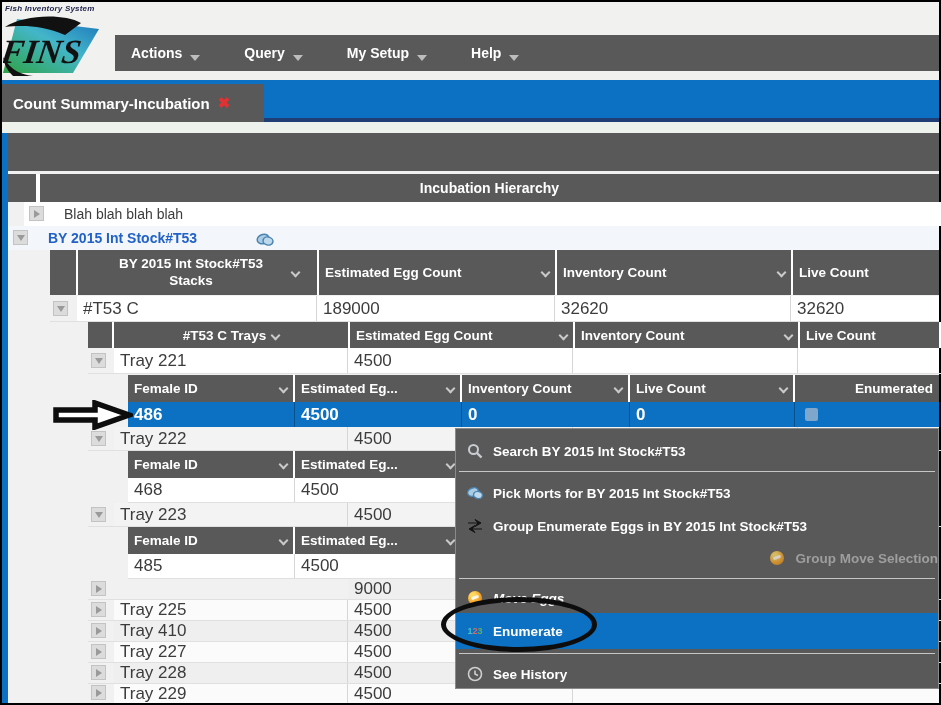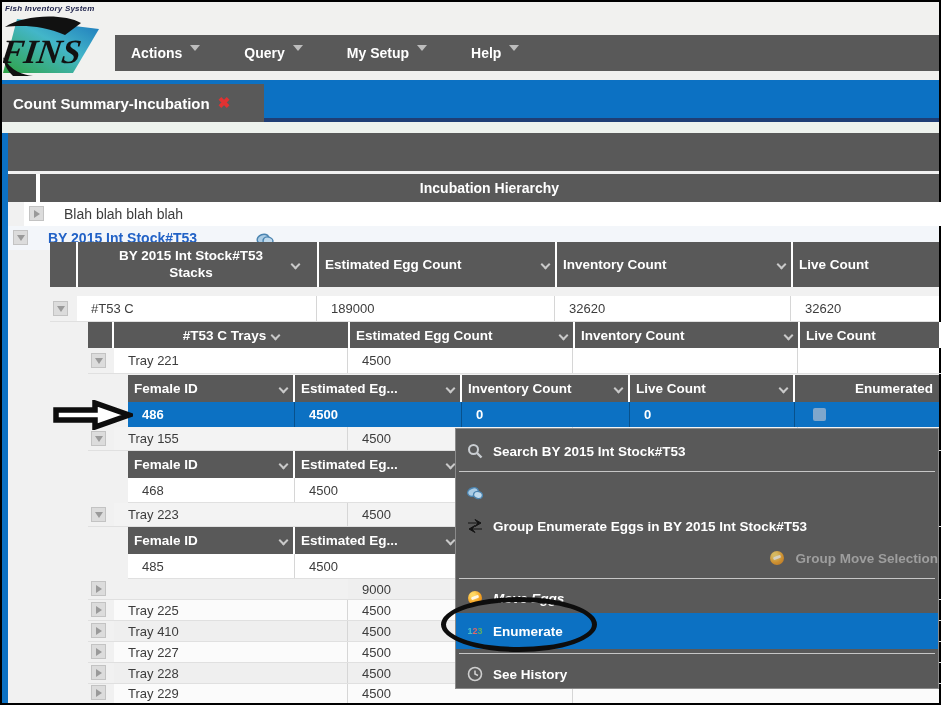--- a/index.html
+++ b/index.html
@@ -5,41 +5,41 @@
   * { margin:0; padding:0; box-sizing:border-box; }
   body { font-family:"Liberation Sans", sans-serif; background:#444; }
   .screen { position:relative; width:941px; height:705px; background:#000; overflow:hidden; }
   .abs { position:absolute; }
 
   
   .top-bg   { left:2px; top:2px; width:937px; height:78px; background:#F1F1EF; }
   .logo-box { left:2px; top:2px; width:113px; height:78px; background:#F1F1EF; }
   .logo-small { position:absolute; left:3px; top:2px; font-size:8px; font-weight:bold; font-style:italic; color:#22264E; letter-spacing:.2px; }
   .menubar { left:115px; top:35px; width:824px; height:36px; background:#595959; display:flex; align-items:center; padding-left:16px; }
-  .menu-item { display:flex; align-items:flex-start; margin-right:44px; cursor:default; }
+  .menu-item { display:flex; align-items:flex-end; margin-right:44px; cursor:default; }
   .menu-item .lbl { color:#FFF; font-size:14px; font-weight:bold; }
   .tri-down { width:0; height:0; border-left:5px solid transparent; border-right:5px solid transparent; border-top:6px solid #BDBDBD; margin-left:8px; }
 
   .blue-bar { left:2px; top:80px; width:937px; height:42px; background:#0C71C3; border-bottom:4px solid #1F3E75; }
   .tab { left:2px; top:84px; width:262px; height:38px; background:#595959; display:flex; align-items:center; padding-left:11px; z-index:3; }
   .tab .t { color:#FFF; font-size:15px; font-weight:bold; }
   .tab .x { color:#E03232; font-size:15px; font-weight:bold; margin-left:8px; }
   .strip2 { left:2px; top:122px; width:937px; height:11px; background:#EDF2ED; }
 
   
   .canvas { left:8px; top:133px; width:931px; height:570px; background:#F1F1F1; }
   .left-blue { left:2px; top:133px; width:6px; height:570px; background:#0C71C3; }
   .toolbar { left:8px; top:133px; width:931px; height:38px; background:#595959; }
 
   .hier-row { left:8px; top:174px; width:931px; height:28px; background:#FFF; display:flex; }
   .hier-a { width:28px; height:28px; background:#595959; margin-right:4px; }
   .hier-b { flex:1; height:28px; background:#595959; display:flex; align-items:center; justify-content:center; color:#FFF; font-size:14px; font-weight:bold; }
 
   .row { position:absolute; display:flex; }
-  .cell { height:100%; display:flex; align-items:center; font-size:13px; color:#3C3C3C; padding-left:14px; overflow:hidden; white-space:nowrap; }
+  .cell { height:100%; display:flex; align-items:center; font-size:17px; color:#3C3C3C; padding-left:6px; overflow:hidden; white-space:nowrap; }
   .gap2 { width:2px; height:100%; }
   .hdrcell { background:#595959; color:#FFF; font-weight:bold; font-size:13.5px; display:flex; align-items:center; padding:0 6px; position:relative; }
   .hdrcell .txt { flex:1; }
   .chev { width:7px; height:7px; border-right:2px solid #C9C9C9; border-bottom:2px solid #C9C9C9; transform:rotate(45deg); margin-left:6px; flex:none; }
   .expander { position:absolute; width:15px; height:15px; background:#DCDCDC; border:1px solid #C3C3C3; display:flex; align-items:center; justify-content:center; }
   .exp-right { width:0; height:0; border-top:4px solid transparent; border-bottom:4px solid transparent; border-left:6px solid #9A9A9A; }
   .exp-down  { width:0; height:0; border-left:4px solid transparent; border-right:4px solid transparent; border-top:6px solid #9A9A9A; }
   .vline { border-right:1px solid #D6D6D6; }
   .rowline { border-bottom:1px solid #E0E0E0; }
 
@@ -136,21 +136,21 @@
     <div class="expander" style="left:5px;top:4px;">
         <span class="exp-down"></span>
       </div>
     <div class="cell stock-link" style="padding-left:40px;">BY 2015 Int Stock#T53</div>
     <svg class="eggs-svg" width="20" height="16" style="margin-top:5px;">
       <ellipse cx="8" cy="8" rx="6" ry="4.5" fill="#A9CBE4" stroke="#4B84B0" stroke-width="1.5" transform="rotate(-20 8 8)"></ellipse>
       <ellipse cx="13" cy="10" rx="5" ry="4" fill="#BFD9EC" stroke="#4B84B0" stroke-width="1.5" transform="rotate(15 13 10)"></ellipse>
     </svg>
   </div>
 
-  <div class="row" style="left:50px;top:242px;width:889px;height:45px;background:#FFF;">
+  <div class="row" style="left:50px;top:250px;width:889px;height:45px;background:#FFF;">
     <div class="hdrcell" style="width:26px;"></div>
       <div class="gap2"></div>
     <div class="hdrcell" style="width:239px;justify-content:center;text-align:center;">
       <span class="txt" style="flex:none;max-width:190px;white-space:normal;line-height:1.25;">BY 2015 Int Stock#T53 Stacks</span>
       <span class="chev"></span>
     </div>
       <div class="gap2"></div>
     <div class="hdrcell" style="width:236px;">
       <span class="txt">Estimated Egg Count</span>
       <span class="chev"></span>
@@ -248,21 +248,21 @@
         <span class="checkbox"></span>
       </div>
   </div>
 
   <div class="row rowline" style="left:88px;top:427px;width:853px;height:24px;">
     <div style="width:26px;position:relative;">
       <div class="expander" style="left:3px;top:4px;">
           <span class="exp-down"></span>
         </div>
     </div>
-    <div class="cell vline" style="width:234px;background:#F3F3F3;">Tray 155</div>
+    <div class="cell vline" style="width:234px;background:#F3F3F3;">Tray 222</div>
     <div class="cell vline" style="width:225px;background:#F3F3F3;">4500</div>
     <div class="cell vline" style="width:225px;background:#F3F3F3;"></div>
     <div class="cell" style="width:141px;background:#F3F3F3;"></div>
   </div>
 
   <div class="row" style="left:128px;top:451px;width:811px;height:27px;background:#FFF;">
     <div class="hdrcell" style="width:165px;">
         <span class="txt">Female ID</span>
         <span class="chev"></span>
       </div>
@@ -385,20 +385,21 @@
       <span>Search BY 2015 Int Stock#T53</span>
     </div>
     <div class="ctx-sep"></div>
     <div class="ctx-item" style="height:34px;">
       <span class="ic">
         <svg width="18" height="16">
             <ellipse cx="7" cy="7" rx="5.5" ry="4" fill="#A9CBE4" stroke="#4B84B0" stroke-width="1.4" transform="rotate(-20 7 7)"></ellipse>
             <ellipse cx="12" cy="10" rx="4.5" ry="3.5" fill="#BFD9EC" stroke="#4B84B0" stroke-width="1.4" transform="rotate(15 12 10)"></ellipse>
           </svg>
       </span>
+      <span>Pick Morts for BY 2015 Int Stock#T53</span>
     </div>
     <div class="ctx-item" style="height:32px;">
       <span class="ic">
         <svg width="16" height="14">
             <path d="M1,4 h10 l-3,-3.5 l6,3.5 l-6,3.5 l3,-3.5" fill="#141414" stroke="#141414" stroke-width="1"></path>
             <path d="M15,10 h-10 l3,3.5 l-6,-3.5 l6,-3.5 l-3,3.5" fill="#141414" stroke="#141414" stroke-width="1"></path>
           </svg>
       </span>
       <span>Group Enumerate Eggs in BY 2015 Int Stock#T53</span>
     </div>

